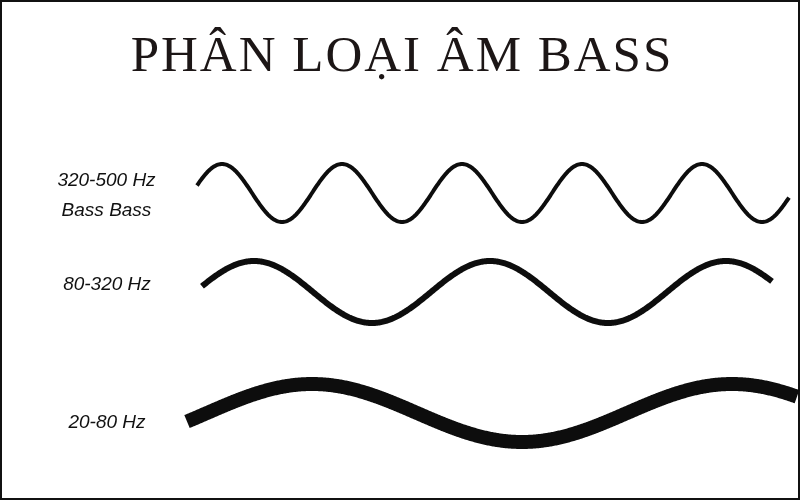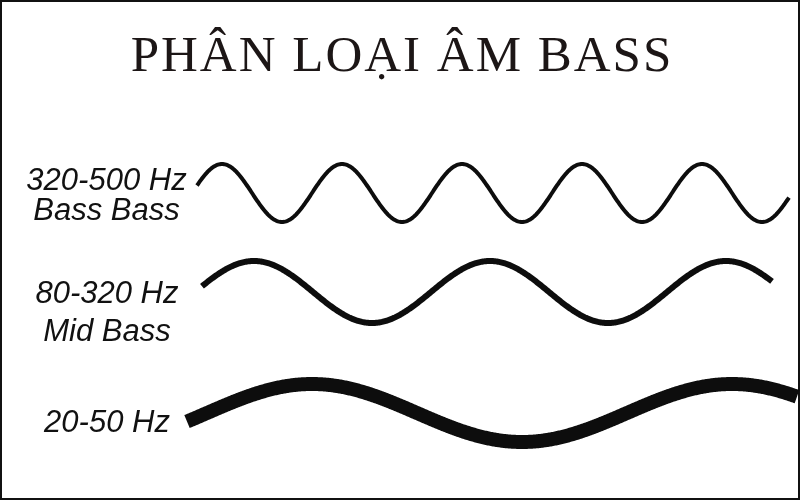--- a/index.html
+++ b/index.html
@@ -9,21 +9,21 @@
       box-sizing: border-box; border: 2px solid #111111; background: #ffffff;
     }
     .title {
       position: absolute; left: 0; top: 22px; width: 800px; text-align: center;
       font-family: "Liberation Serif", "DejaVu Serif", serif;
       font-size: 51px; font-weight: normal; letter-spacing: 2px;
       color: #1c1616; line-height: 60px;
     }
     .label {
       position: absolute; font-family: "Liberation Sans", "DejaVu Sans", sans-serif;
-      font-style: italic; font-size: 31px; color: #111111; line-height: 30px;
+      font-style: italic; font-size: 19px; color: #111111; line-height: 30px;
       text-align: center; white-space: nowrap;
     }
     .label span { display: block; }
     svg.waves { position: absolute; left: 0; top: 0; }
   </style>
 </head>
 <body>
 
 <div class="frame">
   <div class="title">PHÂN LOẠI ÂM BASS</div>
@@ -31,20 +31,19 @@
   <svg class="waves" width="800" height="500" viewBox="0 0 800 500">
     <path id="wave-0" fill="none" stroke-linecap="butt" stroke-linejoin="round" d="M195.0 183.49 L196.0 182.04 L197.0 180.61 L198.0 179.20 L199.0 177.83 L200.0 176.50 L201.0 175.21 L202.0 173.95 L203.0 172.75 L204.0 171.60 L205.0 170.49 L206.0 169.45 L207.0 168.46 L208.0 167.54 L209.0 166.68 L210.0 165.89 L211.0 165.16 L212.0 164.51 L213.0 163.93 L214.0 163.42 L215.0 162.99 L216.0 162.63 L217.0 162.36 L218.0 162.16 L219.0 162.04 L220.0 162.00 L221.0 162.04 L222.0 162.16 L223.0 162.36 L224.0 162.63 L225.0 162.99 L226.0 163.42 L227.0 163.93 L228.0 164.51 L229.0 165.16 L230.0 165.89 L231.0 166.68 L232.0 167.54 L233.0 168.46 L234.0 169.45 L235.0 170.49 L236.0 171.60 L237.0 172.75 L238.0 173.95 L239.0 175.21 L240.0 176.50 L241.0 177.83 L242.0 179.20 L243.0 180.61 L244.0 182.04 L245.0 183.49 L246.0 184.97 L247.0 186.46 L248.0 187.97 L249.0 189.48 L250.0 191.00 L251.0 192.52 L252.0 194.03 L253.0 195.54 L254.0 197.03 L255.0 198.51 L256.0 199.96 L257.0 201.39 L258.0 202.80 L259.0 204.17 L260.0 205.50 L261.0 206.79 L262.0 208.05 L263.0 209.25 L264.0 210.40 L265.0 211.51 L266.0 212.55 L267.0 213.54 L268.0 214.46 L269.0 215.32 L270.0 216.11 L271.0 216.84 L272.0 217.49 L273.0 218.07 L274.0 218.58 L275.0 219.01 L276.0 219.37 L277.0 219.64 L278.0 219.84 L279.0 219.96 L280.0 220.00 L281.0 219.96 L282.0 219.84 L283.0 219.64 L284.0 219.37 L285.0 219.01 L286.0 218.58 L287.0 218.07 L288.0 217.49 L289.0 216.84 L290.0 216.11 L291.0 215.32 L292.0 214.46 L293.0 213.54 L294.0 212.55 L295.0 211.51 L296.0 210.40 L297.0 209.25 L298.0 208.05 L299.0 206.79 L300.0 205.50 L301.0 204.17 L302.0 202.80 L303.0 201.39 L304.0 199.96 L305.0 198.51 L306.0 197.03 L307.0 195.54 L308.0 194.03 L309.0 192.52 L310.0 191.00 L311.0 189.48 L312.0 187.97 L313.0 186.46 L314.0 184.97 L315.0 183.49 L316.0 182.04 L317.0 180.61 L318.0 179.20 L319.0 177.83 L320.0 176.50 L321.0 175.21 L322.0 173.95 L323.0 172.75 L324.0 171.60 L325.0 170.49 L326.0 169.45 L327.0 168.46 L328.0 167.54 L329.0 166.68 L330.0 165.89 L331.0 165.16 L332.0 164.51 L333.0 163.93 L334.0 163.42 L335.0 162.99 L336.0 162.63 L337.0 162.36 L338.0 162.16 L339.0 162.04 L340.0 162.00 L341.0 162.04 L342.0 162.16 L343.0 162.36 L344.0 162.63 L345.0 162.99 L346.0 163.42 L347.0 163.93 L348.0 164.51 L349.0 165.16 L350.0 165.89 L351.0 166.68 L352.0 167.54 L353.0 168.46 L354.0 169.45 L355.0 170.49 L356.0 171.60 L357.0 172.75 L358.0 173.95 L359.0 175.21 L360.0 176.50 L361.0 177.83 L362.0 179.20 L363.0 180.61 L364.0 182.04 L365.0 183.49 L366.0 184.97 L367.0 186.46 L368.0 187.97 L369.0 189.48 L370.0 191.00 L371.0 192.52 L372.0 194.03 L373.0 195.54 L374.0 197.03 L375.0 198.51 L376.0 199.96 L377.0 201.39 L378.0 202.80 L379.0 204.17 L380.0 205.50 L381.0 206.79 L382.0 208.05 L383.0 209.25 L384.0 210.40 L385.0 211.51 L386.0 212.55 L387.0 213.54 L388.0 214.46 L389.0 215.32 L390.0 216.11 L391.0 216.84 L392.0 217.49 L393.0 218.07 L394.0 218.58 L395.0 219.01 L396.0 219.37 L397.0 219.64 L398.0 219.84 L399.0 219.96 L400.0 220.00 L401.0 219.96 L402.0 219.84 L403.0 219.64 L404.0 219.37 L405.0 219.01 L406.0 218.58 L407.0 218.07 L408.0 217.49 L409.0 216.84 L410.0 216.11 L411.0 215.32 L412.0 214.46 L413.0 213.54 L414.0 212.55 L415.0 211.51 L416.0 210.40 L417.0 209.25 L418.0 208.05 L419.0 206.79 L420.0 205.50 L421.0 204.17 L422.0 202.80 L423.0 201.39 L424.0 199.96 L425.0 198.51 L426.0 197.03 L427.0 195.54 L428.0 194.03 L429.0 192.52 L430.0 191.00 L431.0 189.48 L432.0 187.97 L433.0 186.46 L434.0 184.97 L435.0 183.49 L436.0 182.04 L437.0 180.61 L438.0 179.20 L439.0 177.83 L440.0 176.50 L441.0 175.21 L442.0 173.95 L443.0 172.75 L444.0 171.60 L445.0 170.49 L446.0 169.45 L447.0 168.46 L448.0 167.54 L449.0 166.68 L450.0 165.89 L451.0 165.16 L452.0 164.51 L453.0 163.93 L454.0 163.42 L455.0 162.99 L456.0 162.63 L457.0 162.36 L458.0 162.16 L459.0 162.04 L460.0 162.00 L461.0 162.04 L462.0 162.16 L463.0 162.36 L464.0 162.63 L465.0 162.99 L466.0 163.42 L467.0 163.93 L468.0 164.51 L469.0 165.16 L470.0 165.89 L471.0 166.68 L472.0 167.54 L473.0 168.46 L474.0 169.45 L475.0 170.49 L476.0 171.60 L477.0 172.75 L478.0 173.95 L479.0 175.21 L480.0 176.50 L481.0 177.83 L482.0 179.20 L483.0 180.61 L484.0 182.04 L485.0 183.49 L486.0 184.97 L487.0 186.46 L488.0 187.97 L489.0 189.48 L490.0 191.00 L491.0 192.52 L492.0 194.03 L493.0 195.54 L494.0 197.03 L495.0 198.51 L496.0 199.96 L497.0 201.39 L498.0 202.80 L499.0 204.17 L500.0 205.50 L501.0 206.79 L502.0 208.05 L503.0 209.25 L504.0 210.40 L505.0 211.51 L506.0 212.55 L507.0 213.54 L508.0 214.46 L509.0 215.32 L510.0 216.11 L511.0 216.84 L512.0 217.49 L513.0 218.07 L514.0 218.58 L515.0 219.01 L516.0 219.37 L517.0 219.64 L518.0 219.84 L519.0 219.96 L520.0 220.00 L521.0 219.96 L522.0 219.84 L523.0 219.64 L524.0 219.37 L525.0 219.01 L526.0 218.58 L527.0 218.07 L528.0 217.49 L529.0 216.84 L530.0 216.11 L531.0 215.32 L532.0 214.46 L533.0 213.54 L534.0 212.55 L535.0 211.51 L536.0 210.40 L537.0 209.25 L538.0 208.05 L539.0 206.79 L540.0 205.50 L541.0 204.17 L542.0 202.80 L543.0 201.39 L544.0 199.96 L545.0 198.51 L546.0 197.03 L547.0 195.54 L548.0 194.03 L549.0 192.52 L550.0 191.00 L551.0 189.48 L552.0 187.97 L553.0 186.46 L554.0 184.97 L555.0 183.49 L556.0 182.04 L557.0 180.61 L558.0 179.20 L559.0 177.83 L560.0 176.50 L561.0 175.21 L562.0 173.95 L563.0 172.75 L564.0 171.60 L565.0 170.49 L566.0 169.45 L567.0 168.46 L568.0 167.54 L569.0 166.68 L570.0 165.89 L571.0 165.16 L572.0 164.51 L573.0 163.93 L574.0 163.42 L575.0 162.99 L576.0 162.63 L577.0 162.36 L578.0 162.16 L579.0 162.04 L580.0 162.00 L581.0 162.04 L582.0 162.16 L583.0 162.36 L584.0 162.63 L585.0 162.99 L586.0 163.42 L587.0 163.93 L588.0 164.51 L589.0 165.16 L590.0 165.89 L591.0 166.68 L592.0 167.54 L593.0 168.46 L594.0 169.45 L595.0 170.49 L596.0 171.60 L597.0 172.75 L598.0 173.95 L599.0 175.21 L600.0 176.50 L601.0 177.83 L602.0 179.20 L603.0 180.61 L604.0 182.04 L605.0 183.49 L606.0 184.97 L607.0 186.46 L608.0 187.97 L609.0 189.48 L610.0 191.00 L611.0 192.52 L612.0 194.03 L613.0 195.54 L614.0 197.03 L615.0 198.51 L616.0 199.96 L617.0 201.39 L618.0 202.80 L619.0 204.17 L620.0 205.50 L621.0 206.79 L622.0 208.05 L623.0 209.25 L624.0 210.40 L625.0 211.51 L626.0 212.55 L627.0 213.54 L628.0 214.46 L629.0 215.32 L630.0 216.11 L631.0 216.84 L632.0 217.49 L633.0 218.07 L634.0 218.58 L635.0 219.01 L636.0 219.37 L637.0 219.64 L638.0 219.84 L639.0 219.96 L640.0 220.00 L641.0 219.96 L642.0 219.84 L643.0 219.64 L644.0 219.37 L645.0 219.01 L646.0 218.58 L647.0 218.07 L648.0 217.49 L649.0 216.84 L650.0 216.11 L651.0 215.32 L652.0 214.46 L653.0 213.54 L654.0 212.55 L655.0 211.51 L656.0 210.40 L657.0 209.25 L658.0 208.05 L659.0 206.79 L660.0 205.50 L661.0 204.17 L662.0 202.80 L663.0 201.39 L664.0 199.96 L665.0 198.51 L666.0 197.03 L667.0 195.54 L668.0 194.03 L669.0 192.52 L670.0 191.00 L671.0 189.48 L672.0 187.97 L673.0 186.46 L674.0 184.97 L675.0 183.49 L676.0 182.04 L677.0 180.61 L678.0 179.20 L679.0 177.83 L680.0 176.50 L681.0 175.21 L682.0 173.95 L683.0 172.75 L684.0 171.60 L685.0 170.49 L686.0 169.45 L687.0 168.46 L688.0 167.54 L689.0 166.68 L690.0 165.89 L691.0 165.16 L692.0 164.51 L693.0 163.93 L694.0 163.42 L695.0 162.99 L696.0 162.63 L697.0 162.36 L698.0 162.16 L699.0 162.04 L700.0 162.00 L701.0 162.04 L702.0 162.16 L703.0 162.36 L704.0 162.63 L705.0 162.99 L706.0 163.42 L707.0 163.93 L708.0 164.51 L709.0 165.16 L710.0 165.89 L711.0 166.68 L712.0 167.54 L713.0 168.46 L714.0 169.45 L715.0 170.49 L716.0 171.60 L717.0 172.75 L718.0 173.95 L719.0 175.21 L720.0 176.50 L721.0 177.83 L722.0 179.20 L723.0 180.61 L724.0 182.04 L725.0 183.49 L726.0 184.97 L727.0 186.46 L728.0 187.97 L729.0 189.48 L730.0 191.00 L731.0 192.52 L732.0 194.03 L733.0 195.54 L734.0 197.03 L735.0 198.51 L736.0 199.96 L737.0 201.39 L738.0 202.80 L739.0 204.17 L740.0 205.50 L741.0 206.79 L742.0 208.05 L743.0 209.25 L744.0 210.40 L745.0 211.51 L746.0 212.55 L747.0 213.54 L748.0 214.46 L749.0 215.32 L750.0 216.11 L751.0 216.84 L752.0 217.49 L753.0 218.07 L754.0 218.58 L755.0 219.01 L756.0 219.37 L757.0 219.64 L758.0 219.84 L759.0 219.96 L760.0 220.00 L761.0 219.96 L762.0 219.84 L763.0 219.64 L764.0 219.37 L765.0 219.01 L766.0 218.58 L767.0 218.07 L768.0 217.49 L769.0 216.84 L770.0 216.11 L771.0 215.32 L772.0 214.46 L773.0 213.54 L774.0 212.55 L775.0 211.51 L776.0 210.40 L777.0 209.25 L778.0 208.05 L779.0 206.79 L780.0 205.50 L781.0 204.17 L782.0 202.80 L783.0 201.39 L784.0 199.96 L785.0 198.51 L786.0 197.03 L787.0 195.54" stroke="#0d0d0d" stroke-width="4"></path>
     <path id="wave-1" fill="none" stroke-linecap="butt" stroke-linejoin="round" d="M200.0 284.26 L201.0 283.45 L202.0 282.64 L203.0 281.84 L204.0 281.05 L205.0 280.26 L206.0 279.48 L207.0 278.71 L208.0 277.95 L209.0 277.19 L210.0 276.44 L211.0 275.71 L212.0 274.98 L213.0 274.26 L214.0 273.56 L215.0 272.86 L216.0 272.18 L217.0 271.51 L218.0 270.86 L219.0 270.21 L220.0 269.59 L221.0 268.97 L222.0 268.37 L223.0 267.79 L224.0 267.22 L225.0 266.67 L226.0 266.14 L227.0 265.62 L228.0 265.12 L229.0 264.63 L230.0 264.17 L231.0 263.72 L232.0 263.29 L233.0 262.88 L234.0 262.49 L235.0 262.12 L236.0 261.77 L237.0 261.44 L238.0 261.13 L239.0 260.84 L240.0 260.57 L241.0 260.32 L242.0 260.09 L243.0 259.89 L244.0 259.70 L245.0 259.54 L246.0 259.39 L247.0 259.27 L248.0 259.18 L249.0 259.10 L250.0 259.04 L251.0 259.01 L252.0 259.00 L253.0 259.01 L254.0 259.04 L255.0 259.10 L256.0 259.18 L257.0 259.27 L258.0 259.39 L259.0 259.54 L260.0 259.70 L261.0 259.89 L262.0 260.09 L263.0 260.32 L264.0 260.57 L265.0 260.84 L266.0 261.13 L267.0 261.44 L268.0 261.77 L269.0 262.12 L270.0 262.49 L271.0 262.88 L272.0 263.29 L273.0 263.72 L274.0 264.17 L275.0 264.63 L276.0 265.12 L277.0 265.62 L278.0 266.14 L279.0 266.67 L280.0 267.22 L281.0 267.79 L282.0 268.37 L283.0 268.97 L284.0 269.59 L285.0 270.21 L286.0 270.86 L287.0 271.51 L288.0 272.18 L289.0 272.86 L290.0 273.56 L291.0 274.26 L292.0 274.98 L293.0 275.71 L294.0 276.44 L295.0 277.19 L296.0 277.95 L297.0 278.71 L298.0 279.48 L299.0 280.26 L300.0 281.05 L301.0 281.84 L302.0 282.64 L303.0 283.45 L304.0 284.26 L305.0 285.07 L306.0 285.89 L307.0 286.70 L308.0 287.53 L309.0 288.35 L310.0 289.17 L311.0 290.00 L312.0 290.83 L313.0 291.65 L314.0 292.47 L315.0 293.30 L316.0 294.11 L317.0 294.93 L318.0 295.74 L319.0 296.55 L320.0 297.36 L321.0 298.16 L322.0 298.95 L323.0 299.74 L324.0 300.52 L325.0 301.29 L326.0 302.05 L327.0 302.81 L328.0 303.56 L329.0 304.29 L330.0 305.02 L331.0 305.74 L332.0 306.44 L333.0 307.14 L334.0 307.82 L335.0 308.49 L336.0 309.14 L337.0 309.79 L338.0 310.41 L339.0 311.03 L340.0 311.63 L341.0 312.21 L342.0 312.78 L343.0 313.33 L344.0 313.86 L345.0 314.38 L346.0 314.88 L347.0 315.37 L348.0 315.83 L349.0 316.28 L350.0 316.71 L351.0 317.12 L352.0 317.51 L353.0 317.88 L354.0 318.23 L355.0 318.56 L356.0 318.87 L357.0 319.16 L358.0 319.43 L359.0 319.68 L360.0 319.91 L361.0 320.11 L362.0 320.30 L363.0 320.46 L364.0 320.61 L365.0 320.73 L366.0 320.82 L367.0 320.90 L368.0 320.96 L369.0 320.99 L370.0 321.00 L371.0 320.99 L372.0 320.96 L373.0 320.90 L374.0 320.82 L375.0 320.73 L376.0 320.61 L377.0 320.46 L378.0 320.30 L379.0 320.11 L380.0 319.91 L381.0 319.68 L382.0 319.43 L383.0 319.16 L384.0 318.87 L385.0 318.56 L386.0 318.23 L387.0 317.88 L388.0 317.51 L389.0 317.12 L390.0 316.71 L391.0 316.28 L392.0 315.83 L393.0 315.37 L394.0 314.88 L395.0 314.38 L396.0 313.86 L397.0 313.33 L398.0 312.78 L399.0 312.21 L400.0 311.63 L401.0 311.03 L402.0 310.41 L403.0 309.79 L404.0 309.14 L405.0 308.49 L406.0 307.82 L407.0 307.14 L408.0 306.44 L409.0 305.74 L410.0 305.02 L411.0 304.29 L412.0 303.56 L413.0 302.81 L414.0 302.05 L415.0 301.29 L416.0 300.52 L417.0 299.74 L418.0 298.95 L419.0 298.16 L420.0 297.36 L421.0 296.55 L422.0 295.74 L423.0 294.93 L424.0 294.11 L425.0 293.30 L426.0 292.47 L427.0 291.65 L428.0 290.83 L429.0 290.00 L430.0 289.17 L431.0 288.35 L432.0 287.53 L433.0 286.70 L434.0 285.89 L435.0 285.07 L436.0 284.26 L437.0 283.45 L438.0 282.64 L439.0 281.84 L440.0 281.05 L441.0 280.26 L442.0 279.48 L443.0 278.71 L444.0 277.95 L445.0 277.19 L446.0 276.44 L447.0 275.71 L448.0 274.98 L449.0 274.26 L450.0 273.56 L451.0 272.86 L452.0 272.18 L453.0 271.51 L454.0 270.86 L455.0 270.21 L456.0 269.59 L457.0 268.97 L458.0 268.37 L459.0 267.79 L460.0 267.22 L461.0 266.67 L462.0 266.14 L463.0 265.62 L464.0 265.12 L465.0 264.63 L466.0 264.17 L467.0 263.72 L468.0 263.29 L469.0 262.88 L470.0 262.49 L471.0 262.12 L472.0 261.77 L473.0 261.44 L474.0 261.13 L475.0 260.84 L476.0 260.57 L477.0 260.32 L478.0 260.09 L479.0 259.89 L480.0 259.70 L481.0 259.54 L482.0 259.39 L483.0 259.27 L484.0 259.18 L485.0 259.10 L486.0 259.04 L487.0 259.01 L488.0 259.00 L489.0 259.01 L490.0 259.04 L491.0 259.10 L492.0 259.18 L493.0 259.27 L494.0 259.39 L495.0 259.54 L496.0 259.70 L497.0 259.89 L498.0 260.09 L499.0 260.32 L500.0 260.57 L501.0 260.84 L502.0 261.13 L503.0 261.44 L504.0 261.77 L505.0 262.12 L506.0 262.49 L507.0 262.88 L508.0 263.29 L509.0 263.72 L510.0 264.17 L511.0 264.63 L512.0 265.12 L513.0 265.62 L514.0 266.14 L515.0 266.67 L516.0 267.22 L517.0 267.79 L518.0 268.37 L519.0 268.97 L520.0 269.59 L521.0 270.21 L522.0 270.86 L523.0 271.51 L524.0 272.18 L525.0 272.86 L526.0 273.56 L527.0 274.26 L528.0 274.98 L529.0 275.71 L530.0 276.44 L531.0 277.19 L532.0 277.95 L533.0 278.71 L534.0 279.48 L535.0 280.26 L536.0 281.05 L537.0 281.84 L538.0 282.64 L539.0 283.45 L540.0 284.26 L541.0 285.07 L542.0 285.89 L543.0 286.70 L544.0 287.53 L545.0 288.35 L546.0 289.17 L547.0 290.00 L548.0 290.83 L549.0 291.65 L550.0 292.47 L551.0 293.30 L552.0 294.11 L553.0 294.93 L554.0 295.74 L555.0 296.55 L556.0 297.36 L557.0 298.16 L558.0 298.95 L559.0 299.74 L560.0 300.52 L561.0 301.29 L562.0 302.05 L563.0 302.81 L564.0 303.56 L565.0 304.29 L566.0 305.02 L567.0 305.74 L568.0 306.44 L569.0 307.14 L570.0 307.82 L571.0 308.49 L572.0 309.14 L573.0 309.79 L574.0 310.41 L575.0 311.03 L576.0 311.63 L577.0 312.21 L578.0 312.78 L579.0 313.33 L580.0 313.86 L581.0 314.38 L582.0 314.88 L583.0 315.37 L584.0 315.83 L585.0 316.28 L586.0 316.71 L587.0 317.12 L588.0 317.51 L589.0 317.88 L590.0 318.23 L591.0 318.56 L592.0 318.87 L593.0 319.16 L594.0 319.43 L595.0 319.68 L596.0 319.91 L597.0 320.11 L598.0 320.30 L599.0 320.46 L600.0 320.61 L601.0 320.73 L602.0 320.82 L603.0 320.90 L604.0 320.96 L605.0 320.99 L606.0 321.00 L607.0 320.99 L608.0 320.96 L609.0 320.90 L610.0 320.82 L611.0 320.73 L612.0 320.61 L613.0 320.46 L614.0 320.30 L615.0 320.11 L616.0 319.91 L617.0 319.68 L618.0 319.43 L619.0 319.16 L620.0 318.87 L621.0 318.56 L622.0 318.23 L623.0 317.88 L624.0 317.51 L625.0 317.12 L626.0 316.71 L627.0 316.28 L628.0 315.83 L629.0 315.37 L630.0 314.88 L631.0 314.38 L632.0 313.86 L633.0 313.33 L634.0 312.78 L635.0 312.21 L636.0 311.63 L637.0 311.03 L638.0 310.41 L639.0 309.79 L640.0 309.14 L641.0 308.49 L642.0 307.82 L643.0 307.14 L644.0 306.44 L645.0 305.74 L646.0 305.02 L647.0 304.29 L648.0 303.56 L649.0 302.81 L650.0 302.05 L651.0 301.29 L652.0 300.52 L653.0 299.74 L654.0 298.95 L655.0 298.16 L656.0 297.36 L657.0 296.55 L658.0 295.74 L659.0 294.93 L660.0 294.11 L661.0 293.30 L662.0 292.47 L663.0 291.65 L664.0 290.83 L665.0 290.00 L666.0 289.17 L667.0 288.35 L668.0 287.53 L669.0 286.70 L670.0 285.89 L671.0 285.07 L672.0 284.26 L673.0 283.45 L674.0 282.64 L675.0 281.84 L676.0 281.05 L677.0 280.26 L678.0 279.48 L679.0 278.71 L680.0 277.95 L681.0 277.19 L682.0 276.44 L683.0 275.71 L684.0 274.98 L685.0 274.26 L686.0 273.56 L687.0 272.86 L688.0 272.18 L689.0 271.51 L690.0 270.86 L691.0 270.21 L692.0 269.59 L693.0 268.97 L694.0 268.37 L695.0 267.79 L696.0 267.22 L697.0 266.67 L698.0 266.14 L699.0 265.62 L700.0 265.12 L701.0 264.63 L702.0 264.17 L703.0 263.72 L704.0 263.29 L705.0 262.88 L706.0 262.49 L707.0 262.12 L708.0 261.77 L709.0 261.44 L710.0 261.13 L711.0 260.84 L712.0 260.57 L713.0 260.32 L714.0 260.09 L715.0 259.89 L716.0 259.70 L717.0 259.54 L718.0 259.39 L719.0 259.27 L720.0 259.18 L721.0 259.10 L722.0 259.04 L723.0 259.01 L724.0 259.00 L725.0 259.01 L726.0 259.04 L727.0 259.10 L728.0 259.18 L729.0 259.27 L730.0 259.39 L731.0 259.54 L732.0 259.70 L733.0 259.89 L734.0 260.09 L735.0 260.32 L736.0 260.57 L737.0 260.84 L738.0 261.13 L739.0 261.44 L740.0 261.77 L741.0 262.12 L742.0 262.49 L743.0 262.88 L744.0 263.29 L745.0 263.72 L746.0 264.17 L747.0 264.63 L748.0 265.12 L749.0 265.62 L750.0 266.14 L751.0 266.67 L752.0 267.22 L753.0 267.79 L754.0 268.37 L755.0 268.97 L756.0 269.59 L757.0 270.21 L758.0 270.86 L759.0 271.51 L760.0 272.18 L761.0 272.86 L762.0 273.56 L763.0 274.26 L764.0 274.98 L765.0 275.71 L766.0 276.44 L767.0 277.19 L768.0 277.95 L769.0 278.71 L770.0 279.48" stroke="#0d0d0d" stroke-width="6"></path>
     <path id="wave-2" fill="none" stroke-linecap="butt" stroke-linejoin="round" d="M185.0 419.55 L186.0 419.13 L187.0 418.72 L188.0 418.30 L189.0 417.88 L190.0 417.45 L191.0 417.03 L192.0 416.60 L193.0 416.18 L194.0 415.75 L195.0 415.32 L196.0 414.89 L197.0 414.46 L198.0 414.03 L199.0 413.60 L200.0 413.17 L201.0 412.73 L202.0 412.30 L203.0 411.87 L204.0 411.43 L205.0 411.00 L206.0 410.57 L207.0 410.13 L208.0 409.70 L209.0 409.27 L210.0 408.83 L211.0 408.40 L212.0 407.97 L213.0 407.54 L214.0 407.11 L215.0 406.68 L216.0 406.25 L217.0 405.82 L218.0 405.40 L219.0 404.97 L220.0 404.55 L221.0 404.12 L222.0 403.70 L223.0 403.28 L224.0 402.87 L225.0 402.45 L226.0 402.04 L227.0 401.63 L228.0 401.22 L229.0 400.81 L230.0 400.41 L231.0 400.00 L232.0 399.60 L233.0 399.20 L234.0 398.81 L235.0 398.42 L236.0 398.03 L237.0 397.64 L238.0 397.26 L239.0 396.88 L240.0 396.50 L241.0 396.13 L242.0 395.76 L243.0 395.39 L244.0 395.02 L245.0 394.66 L246.0 394.31 L247.0 393.95 L248.0 393.61 L249.0 393.26 L250.0 392.92 L251.0 392.58 L252.0 392.25 L253.0 391.92 L254.0 391.60 L255.0 391.27 L256.0 390.96 L257.0 390.65 L258.0 390.34 L259.0 390.04 L260.0 389.74 L261.0 389.45 L262.0 389.16 L263.0 388.88 L264.0 388.60 L265.0 388.33 L266.0 388.06 L267.0 387.80 L268.0 387.54 L269.0 387.29 L270.0 387.04 L271.0 386.80 L272.0 386.56 L273.0 386.33 L274.0 386.10 L275.0 385.89 L276.0 385.67 L277.0 385.46 L278.0 385.26 L279.0 385.06 L280.0 384.87 L281.0 384.69 L282.0 384.51 L283.0 384.33 L284.0 384.17 L285.0 384.00 L286.0 383.85 L287.0 383.70 L288.0 383.56 L289.0 383.42 L290.0 383.29 L291.0 383.16 L292.0 383.05 L293.0 382.93 L294.0 382.83 L295.0 382.73 L296.0 382.63 L297.0 382.55 L298.0 382.47 L299.0 382.39 L300.0 382.32 L301.0 382.26 L302.0 382.21 L303.0 382.16 L304.0 382.12 L305.0 382.08 L306.0 382.05 L307.0 382.03 L308.0 382.01 L309.0 382.00 L310.0 382.00 L311.0 382.00 L312.0 382.01 L313.0 382.03 L314.0 382.05 L315.0 382.08 L316.0 382.12 L317.0 382.16 L318.0 382.21 L319.0 382.26 L320.0 382.32 L321.0 382.39 L322.0 382.47 L323.0 382.55 L324.0 382.63 L325.0 382.73 L326.0 382.83 L327.0 382.93 L328.0 383.05 L329.0 383.16 L330.0 383.29 L331.0 383.42 L332.0 383.56 L333.0 383.70 L334.0 383.85 L335.0 384.00 L336.0 384.17 L337.0 384.33 L338.0 384.51 L339.0 384.69 L340.0 384.87 L341.0 385.06 L342.0 385.26 L343.0 385.46 L344.0 385.67 L345.0 385.89 L346.0 386.10 L347.0 386.33 L348.0 386.56 L349.0 386.80 L350.0 387.04 L351.0 387.29 L352.0 387.54 L353.0 387.80 L354.0 388.06 L355.0 388.33 L356.0 388.60 L357.0 388.88 L358.0 389.16 L359.0 389.45 L360.0 389.74 L361.0 390.04 L362.0 390.34 L363.0 390.65 L364.0 390.96 L365.0 391.27 L366.0 391.60 L367.0 391.92 L368.0 392.25 L369.0 392.58 L370.0 392.92 L371.0 393.26 L372.0 393.61 L373.0 393.95 L374.0 394.31 L375.0 394.66 L376.0 395.02 L377.0 395.39 L378.0 395.76 L379.0 396.13 L380.0 396.50 L381.0 396.88 L382.0 397.26 L383.0 397.64 L384.0 398.03 L385.0 398.42 L386.0 398.81 L387.0 399.20 L388.0 399.60 L389.0 400.00 L390.0 400.41 L391.0 400.81 L392.0 401.22 L393.0 401.63 L394.0 402.04 L395.0 402.45 L396.0 402.87 L397.0 403.28 L398.0 403.70 L399.0 404.12 L400.0 404.55 L401.0 404.97 L402.0 405.40 L403.0 405.82 L404.0 406.25 L405.0 406.68 L406.0 407.11 L407.0 407.54 L408.0 407.97 L409.0 408.40 L410.0 408.83 L411.0 409.27 L412.0 409.70 L413.0 410.13 L414.0 410.57 L415.0 411.00 L416.0 411.43 L417.0 411.87 L418.0 412.30 L419.0 412.73 L420.0 413.17 L421.0 413.60 L422.0 414.03 L423.0 414.46 L424.0 414.89 L425.0 415.32 L426.0 415.75 L427.0 416.18 L428.0 416.60 L429.0 417.03 L430.0 417.45 L431.0 417.88 L432.0 418.30 L433.0 418.72 L434.0 419.13 L435.0 419.55 L436.0 419.96 L437.0 420.37 L438.0 420.78 L439.0 421.19 L440.0 421.59 L441.0 422.00 L442.0 422.40 L443.0 422.80 L444.0 423.19 L445.0 423.58 L446.0 423.97 L447.0 424.36 L448.0 424.74 L449.0 425.12 L450.0 425.50 L451.0 425.87 L452.0 426.24 L453.0 426.61 L454.0 426.98 L455.0 427.34 L456.0 427.69 L457.0 428.05 L458.0 428.39 L459.0 428.74 L460.0 429.08 L461.0 429.42 L462.0 429.75 L463.0 430.08 L464.0 430.40 L465.0 430.73 L466.0 431.04 L467.0 431.35 L468.0 431.66 L469.0 431.96 L470.0 432.26 L471.0 432.55 L472.0 432.84 L473.0 433.12 L474.0 433.40 L475.0 433.67 L476.0 433.94 L477.0 434.20 L478.0 434.46 L479.0 434.71 L480.0 434.96 L481.0 435.20 L482.0 435.44 L483.0 435.67 L484.0 435.90 L485.0 436.11 L486.0 436.33 L487.0 436.54 L488.0 436.74 L489.0 436.94 L490.0 437.13 L491.0 437.31 L492.0 437.49 L493.0 437.67 L494.0 437.83 L495.0 438.00 L496.0 438.15 L497.0 438.30 L498.0 438.44 L499.0 438.58 L500.0 438.71 L501.0 438.84 L502.0 438.95 L503.0 439.07 L504.0 439.17 L505.0 439.27 L506.0 439.37 L507.0 439.45 L508.0 439.53 L509.0 439.61 L510.0 439.68 L511.0 439.74 L512.0 439.79 L513.0 439.84 L514.0 439.88 L515.0 439.92 L516.0 439.95 L517.0 439.97 L518.0 439.99 L519.0 440.00 L520.0 440.00 L521.0 440.00 L522.0 439.99 L523.0 439.97 L524.0 439.95 L525.0 439.92 L526.0 439.88 L527.0 439.84 L528.0 439.79 L529.0 439.74 L530.0 439.68 L531.0 439.61 L532.0 439.53 L533.0 439.45 L534.0 439.37 L535.0 439.27 L536.0 439.17 L537.0 439.07 L538.0 438.95 L539.0 438.84 L540.0 438.71 L541.0 438.58 L542.0 438.44 L543.0 438.30 L544.0 438.15 L545.0 438.00 L546.0 437.83 L547.0 437.67 L548.0 437.49 L549.0 437.31 L550.0 437.13 L551.0 436.94 L552.0 436.74 L553.0 436.54 L554.0 436.33 L555.0 436.11 L556.0 435.90 L557.0 435.67 L558.0 435.44 L559.0 435.20 L560.0 434.96 L561.0 434.71 L562.0 434.46 L563.0 434.20 L564.0 433.94 L565.0 433.67 L566.0 433.40 L567.0 433.12 L568.0 432.84 L569.0 432.55 L570.0 432.26 L571.0 431.96 L572.0 431.66 L573.0 431.35 L574.0 431.04 L575.0 430.73 L576.0 430.40 L577.0 430.08 L578.0 429.75 L579.0 429.42 L580.0 429.08 L581.0 428.74 L582.0 428.39 L583.0 428.05 L584.0 427.69 L585.0 427.34 L586.0 426.98 L587.0 426.61 L588.0 426.24 L589.0 425.87 L590.0 425.50 L591.0 425.12 L592.0 424.74 L593.0 424.36 L594.0 423.97 L595.0 423.58 L596.0 423.19 L597.0 422.80 L598.0 422.40 L599.0 422.00 L600.0 421.59 L601.0 421.19 L602.0 420.78 L603.0 420.37 L604.0 419.96 L605.0 419.55 L606.0 419.13 L607.0 418.72 L608.0 418.30 L609.0 417.88 L610.0 417.45 L611.0 417.03 L612.0 416.60 L613.0 416.18 L614.0 415.75 L615.0 415.32 L616.0 414.89 L617.0 414.46 L618.0 414.03 L619.0 413.60 L620.0 413.17 L621.0 412.73 L622.0 412.30 L623.0 411.87 L624.0 411.43 L625.0 411.00 L626.0 410.57 L627.0 410.13 L628.0 409.70 L629.0 409.27 L630.0 408.83 L631.0 408.40 L632.0 407.97 L633.0 407.54 L634.0 407.11 L635.0 406.68 L636.0 406.25 L637.0 405.82 L638.0 405.40 L639.0 404.97 L640.0 404.55 L641.0 404.12 L642.0 403.70 L643.0 403.28 L644.0 402.87 L645.0 402.45 L646.0 402.04 L647.0 401.63 L648.0 401.22 L649.0 400.81 L650.0 400.41 L651.0 400.00 L652.0 399.60 L653.0 399.20 L654.0 398.81 L655.0 398.42 L656.0 398.03 L657.0 397.64 L658.0 397.26 L659.0 396.88 L660.0 396.50 L661.0 396.13 L662.0 395.76 L663.0 395.39 L664.0 395.02 L665.0 394.66 L666.0 394.31 L667.0 393.95 L668.0 393.61 L669.0 393.26 L670.0 392.92 L671.0 392.58 L672.0 392.25 L673.0 391.92 L674.0 391.60 L675.0 391.27 L676.0 390.96 L677.0 390.65 L678.0 390.34 L679.0 390.04 L680.0 389.74 L681.0 389.45 L682.0 389.16 L683.0 388.88 L684.0 388.60 L685.0 388.33 L686.0 388.06 L687.0 387.80 L688.0 387.54 L689.0 387.29 L690.0 387.04 L691.0 386.80 L692.0 386.56 L693.0 386.33 L694.0 386.10 L695.0 385.89 L696.0 385.67 L697.0 385.46 L698.0 385.26 L699.0 385.06 L700.0 384.87 L701.0 384.69 L702.0 384.51 L703.0 384.33 L704.0 384.17 L705.0 384.00 L706.0 383.85 L707.0 383.70 L708.0 383.56 L709.0 383.42 L710.0 383.29 L711.0 383.16 L712.0 383.05 L713.0 382.93 L714.0 382.83 L715.0 382.73 L716.0 382.63 L717.0 382.55 L718.0 382.47 L719.0 382.39 L720.0 382.32 L721.0 382.26 L722.0 382.21 L723.0 382.16 L724.0 382.12 L725.0 382.08 L726.0 382.05 L727.0 382.03 L728.0 382.01 L729.0 382.00 L730.0 382.00 L731.0 382.00 L732.0 382.01 L733.0 382.03 L734.0 382.05 L735.0 382.08 L736.0 382.12 L737.0 382.16 L738.0 382.21 L739.0 382.26 L740.0 382.32 L741.0 382.39 L742.0 382.47 L743.0 382.55 L744.0 382.63 L745.0 382.73 L746.0 382.83 L747.0 382.93 L748.0 383.05 L749.0 383.16 L750.0 383.29 L751.0 383.42 L752.0 383.56 L753.0 383.70 L754.0 383.85 L755.0 384.00 L756.0 384.17 L757.0 384.33 L758.0 384.51 L759.0 384.69 L760.0 384.87 L761.0 385.06 L762.0 385.26 L763.0 385.46 L764.0 385.67 L765.0 385.89 L766.0 386.10 L767.0 386.33 L768.0 386.56 L769.0 386.80 L770.0 387.04 L771.0 387.29 L772.0 387.54 L773.0 387.80 L774.0 388.06 L775.0 388.33 L776.0 388.60 L777.0 388.88 L778.0 389.16 L779.0 389.45 L780.0 389.74 L781.0 390.04 L782.0 390.34 L783.0 390.65 L784.0 390.96 L785.0 391.27 L786.0 391.60 L787.0 391.92 L788.0 392.25 L789.0 392.58 L790.0 392.92 L791.0 393.26 L792.0 393.61 L793.0 393.95 L794.0 394.31 L795.0 394.66" stroke="#0d0d0d" stroke-width="14"></path>
   </svg>
 
   <div class="label" id="label-0" style="left: 22px; top: 163px; width: 165px;">
     <span>320-500 Hz</span>
     <span>Bass Bass</span>
   </div>
-  <div class="label" id="label-1" style="line-height: 38px; left: 30px; top: 272px; width: 150px;">
+  <div class="label" id="label-1" style="line-height: 38px; left: 30px; top: 263px; width: 150px;">
     <span>80-320 Hz</span>
-    <span>Mid Bass</span>
   </div>
   <div class="label" id="label-2" style="left: 35px; top: 405px; width: 140px;">
-    <span>20-50 Hz</span>
+    <span>20-80 Hz</span>
   </div>
 </div>
 
 </body></html>

